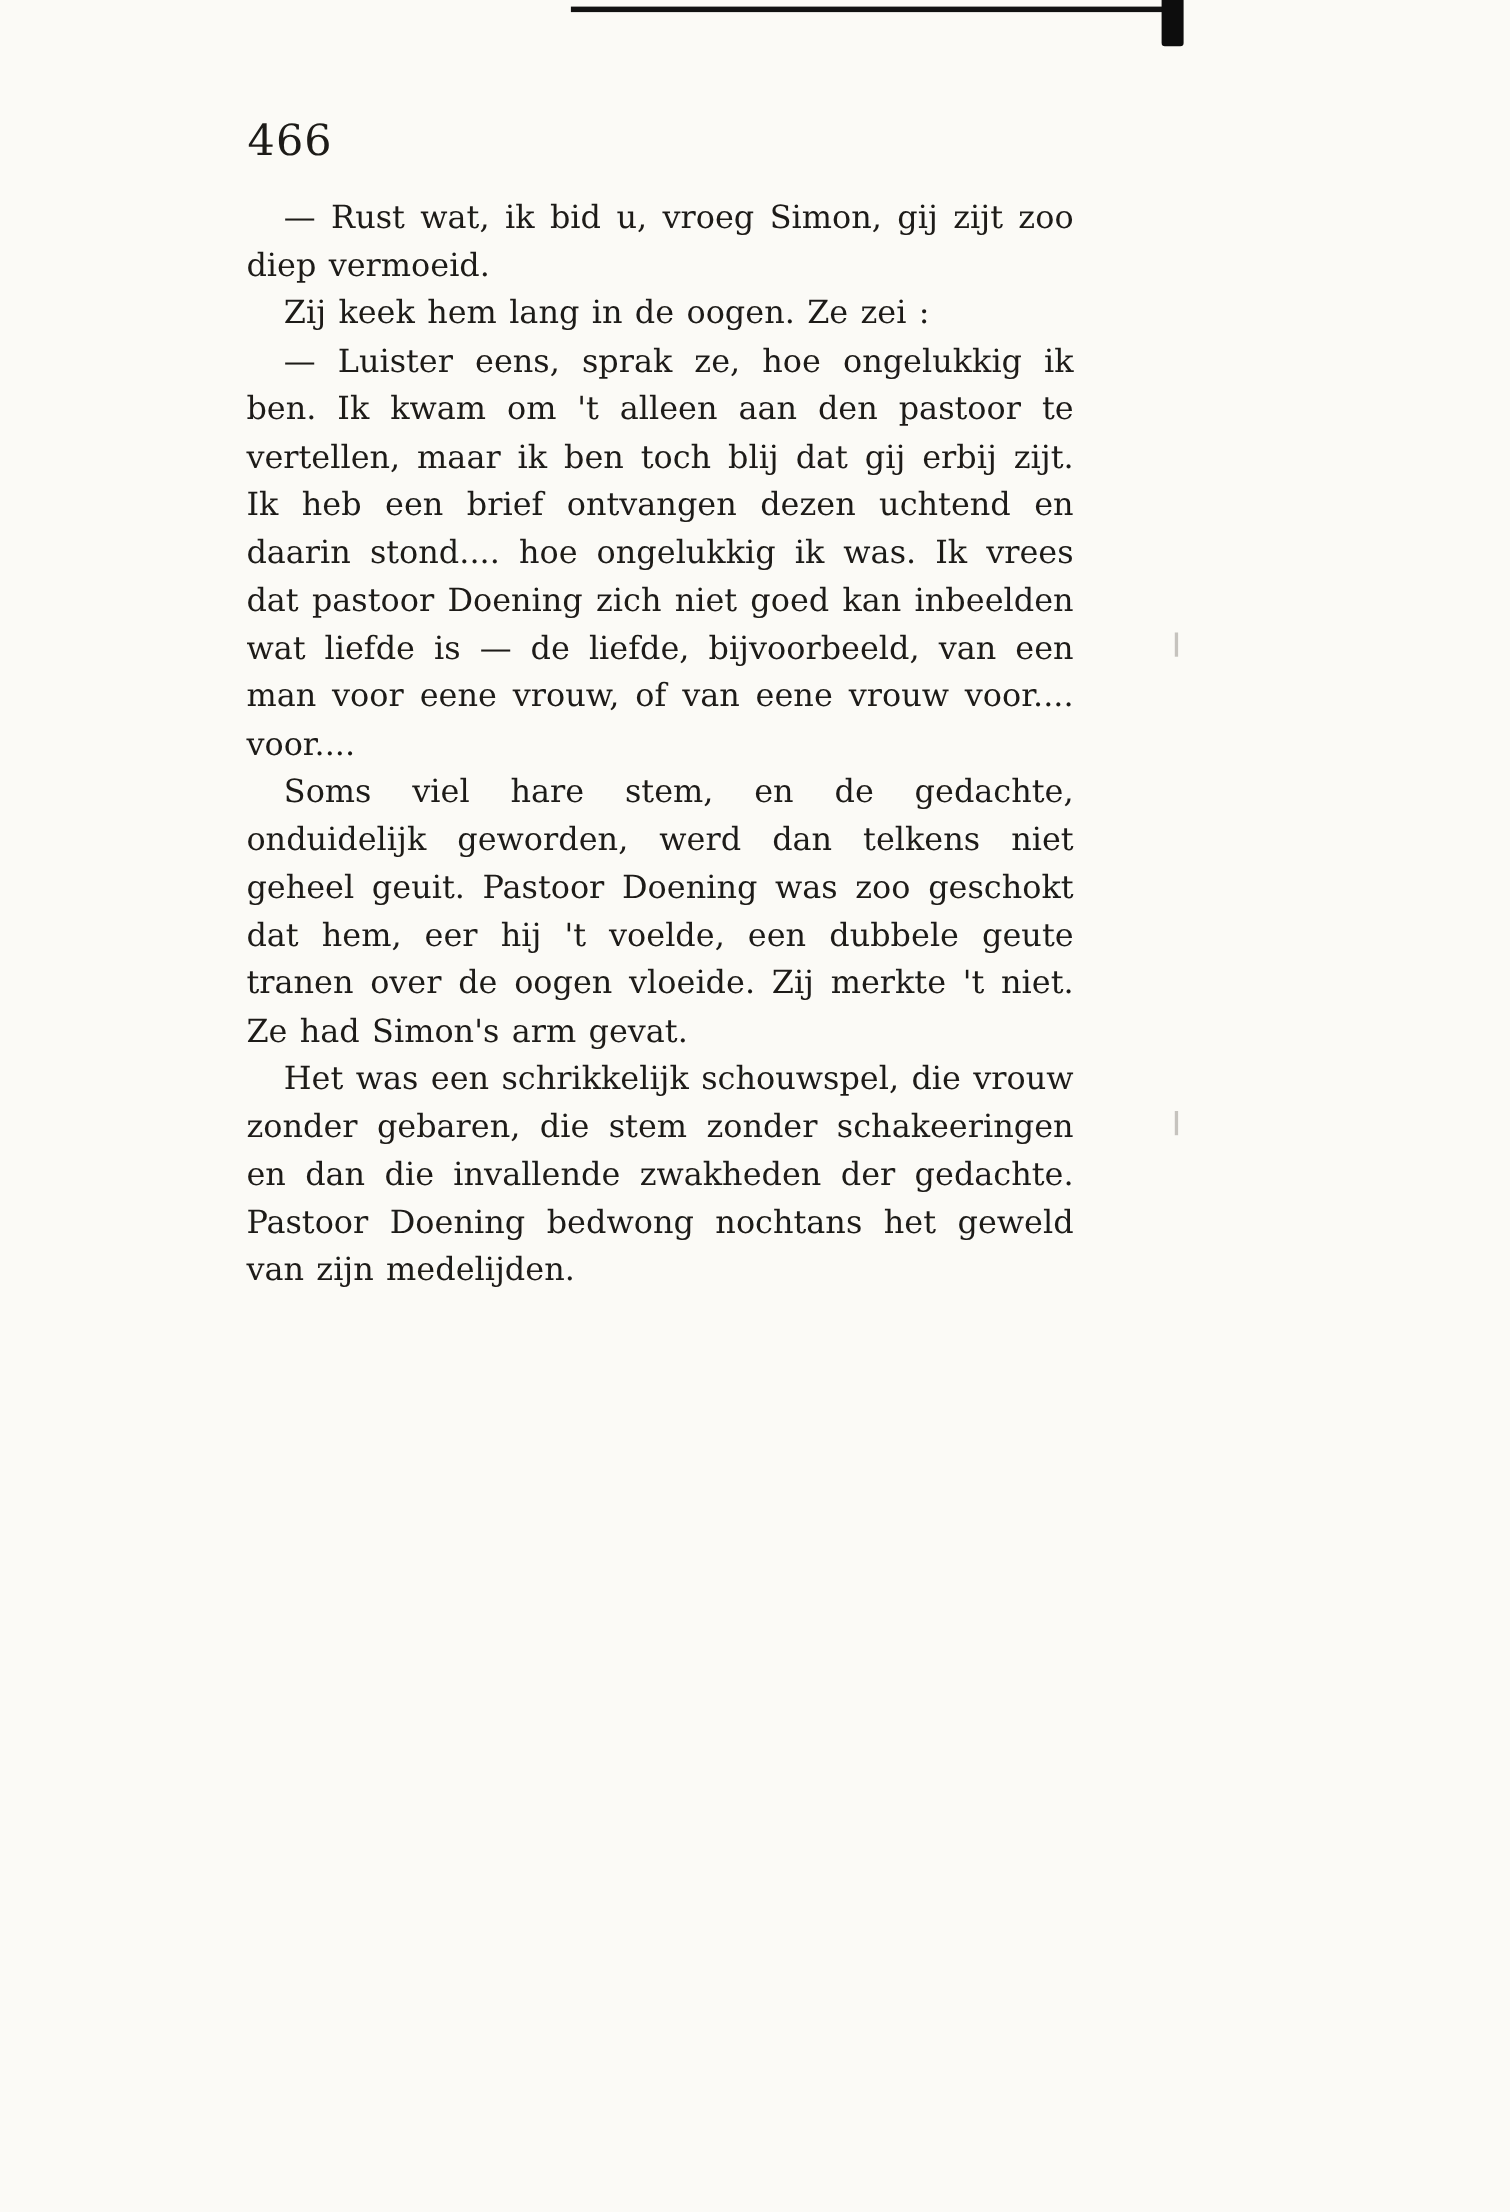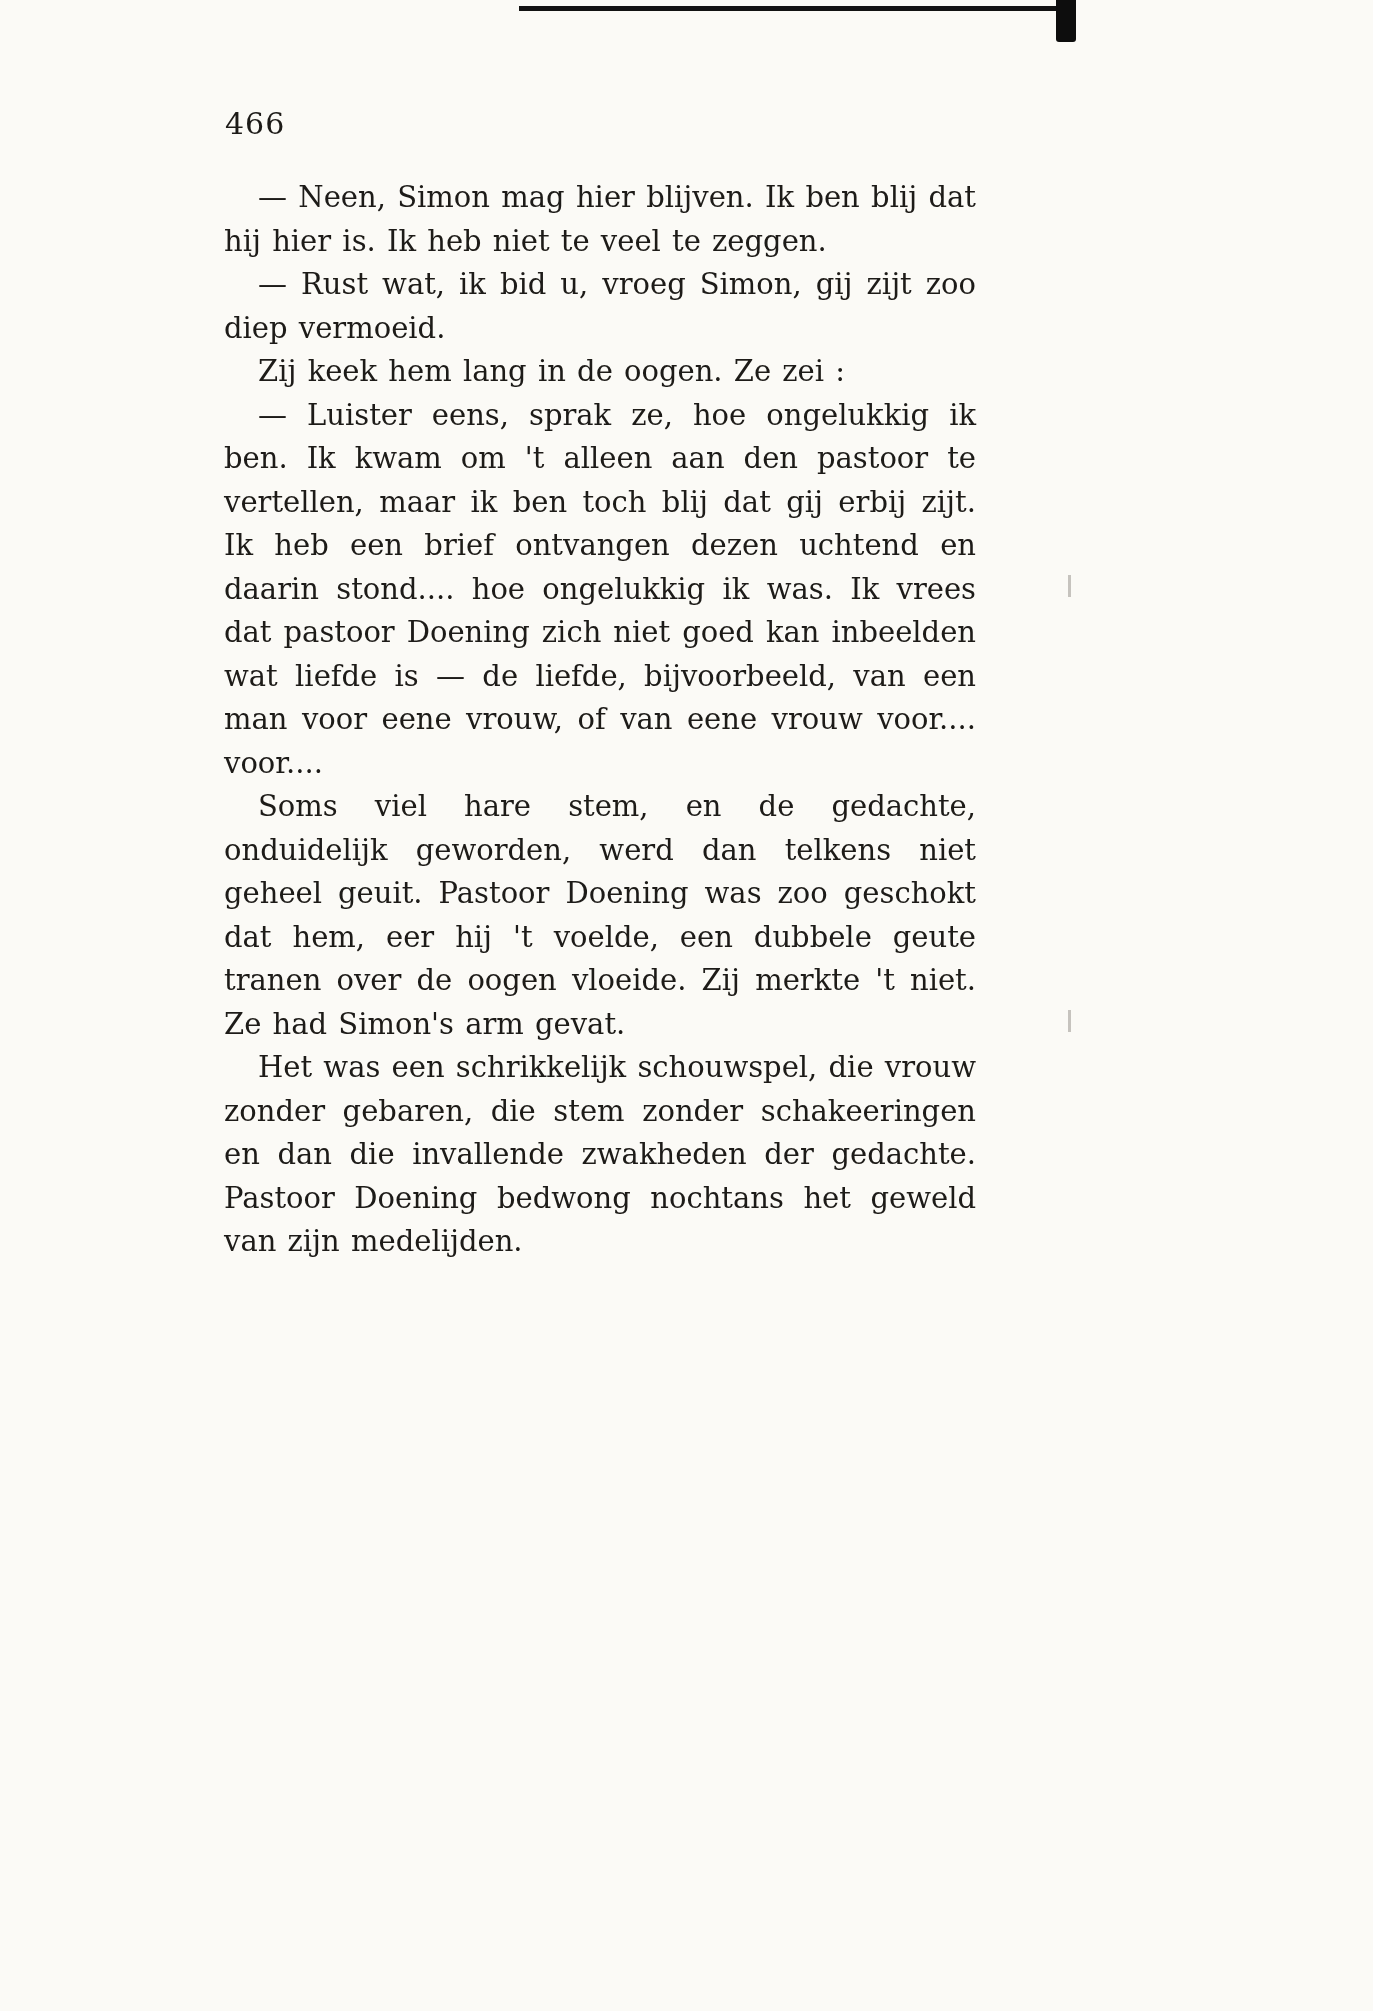--- a/index.html
+++ b/index.html
@@ -38,21 +38,21 @@
     width: 3px;
     background: #9a968f;
     opacity: 0.55;
   }
   .scan-edge-mark.m1 { top: 575px; height: 22px; }
   .scan-edge-mark.m2 { top: 1010px; height: 22px; }
   .page-number {
     position: absolute;
     top: 106px;
     left: 225px;
-    font-size: 30px;
+    font-size: 39px;
     letter-spacing: 1px;
   }
   .text-block {
     position: absolute;
     top: 176px;
     left: 224px;
     width: 752px;
     font-size: 29px;
     line-height: 43.5px;
     text-align: justify;
@@ -68,19 +68,18 @@
 <body>
 
 <div class="scan-top-rule"></div>
 <div class="scan-corner-blob"></div>
 <div class="scan-edge-mark m1"></div>
 <div class="scan-edge-mark m2"></div>
 
 <div class="page-number">466</div>
 
 <div class="text-block">
-    <p>— Neen, Simon mag hier blijven. Ik ben blij dat hij hier is. Ik heb niet te veel te zeggen.</p>
     <p>— Rust wat, ik bid u, vroeg Simon, gij zijt zoo diep vermoeid.</p>
     <p>Zij keek hem lang in de oogen. Ze zei :</p>
     <p>— Luister eens, sprak ze, hoe ongelukkig ik ben. Ik kwam om 't alleen aan den pastoor te vertellen, maar ik ben toch blij dat gij erbij zijt. Ik heb een brief ontvangen dezen uchtend en daarin stond.... hoe ongelukkig ik was. Ik vrees dat pastoor Doening zich niet goed kan inbeelden wat liefde is — de liefde, bijvoorbeeld, van een man voor eene vrouw, of van eene vrouw voor.... voor....</p>
     <p>Soms viel hare stem, en de gedachte, onduidelijk geworden, werd dan telkens niet geheel geuit. Pastoor Doening was zoo geschokt dat hem, eer hij 't voelde, een dubbele geute tranen over de oogen vloeide. Zij merkte 't niet. Ze had Simon's arm gevat.</p>
     <p>Het was een schrikkelijk schouwspel, die vrouw zonder gebaren, die stem zonder schakeeringen en dan die invallende zwakheden der gedachte. Pastoor Doening bedwong nochtans het geweld van zijn medelijden.</p>
   </div>
 
 </body></html>

